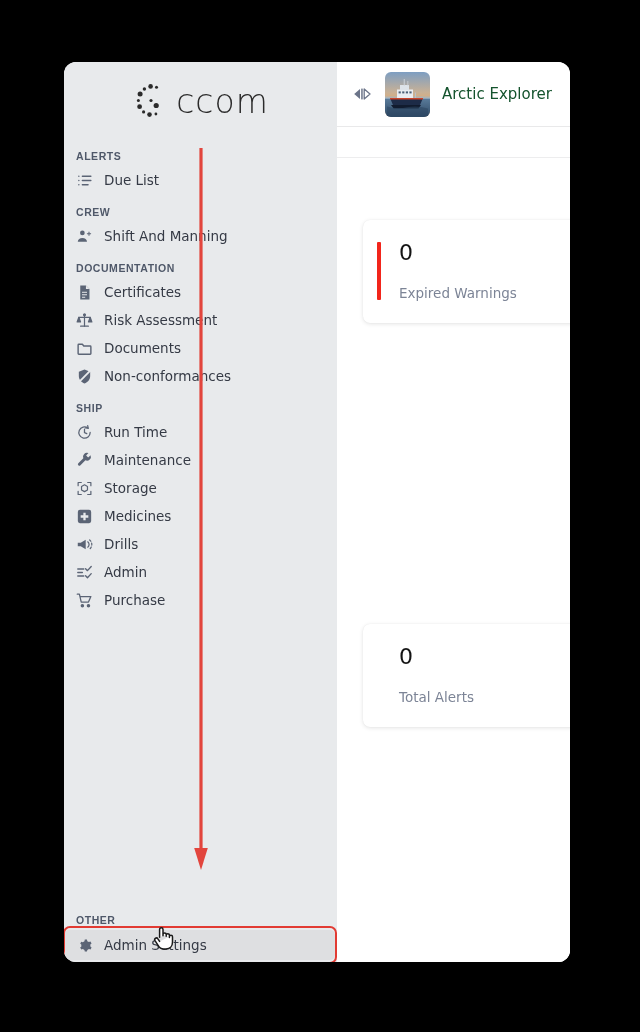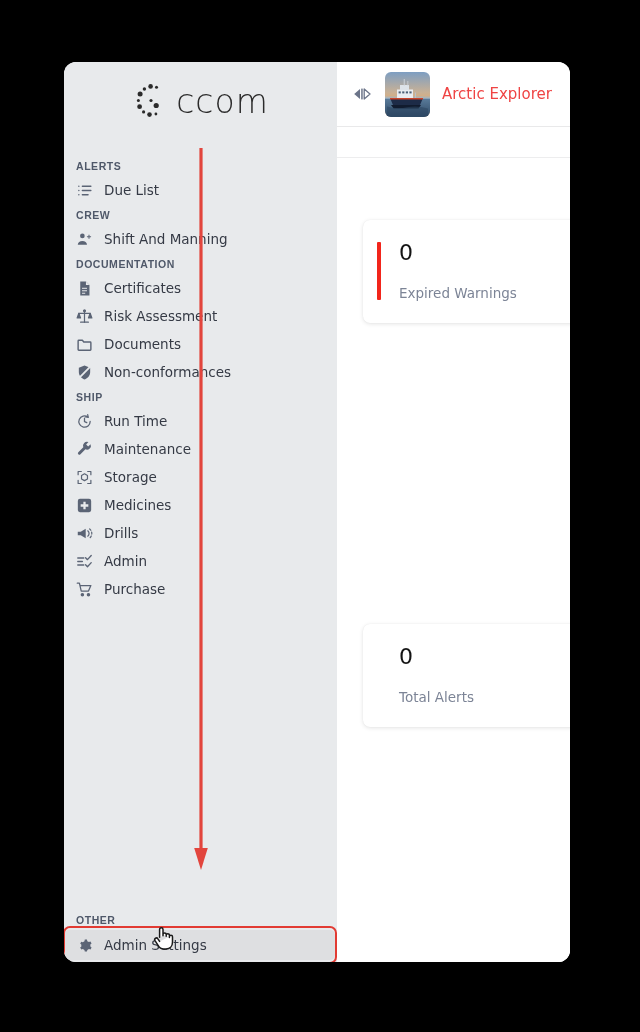--- a/index.html
+++ b/index.html
@@ -49,24 +49,24 @@
     line-height:1;
   }
 
   .nav { flex:1 1 auto; padding-top:14px; overflow:hidden; }
   .section-label {
     font-size:10.5px;
     font-weight:bold;
     letter-spacing:0.55px;
     color:#4f5869;
     padding:0 0 4px 12px;
-    margin-top:5px;
+    margin-top:12px;
     text-transform:uppercase;
   }
-  .section-label:first-child { margin-top:12px; }
+  .section-label:first-child { margin-top:2px; }
   .nav-item {
     display:flex;
     align-items:center;
     gap:11px;
     height:28px;
     padding-left:12px;
     cursor:pointer;
   }
   .nav-icon {
     width:17px; height:17px;
@@ -132,21 +132,21 @@
   .ship-thumb {
     width:45px; height:45px;
     border-radius:6px;
     overflow:hidden;
     flex:0 0 45px;
     position:relative;
   }
   .ship-thumb svg { display:block; width:45px; height:45px; }
   .ship-name {
     font-size:15px;
-    color:#ef4444;
+    color:#14532d;
     white-space:nowrap;
     font-family:"DejaVu Sans", sans-serif;
   }
   .subbar {
     height:31px;
     border-bottom:1px solid #ededee;
     flex:0 0 31px;
   }
   .panel-body {
     flex:1 1 auto;

